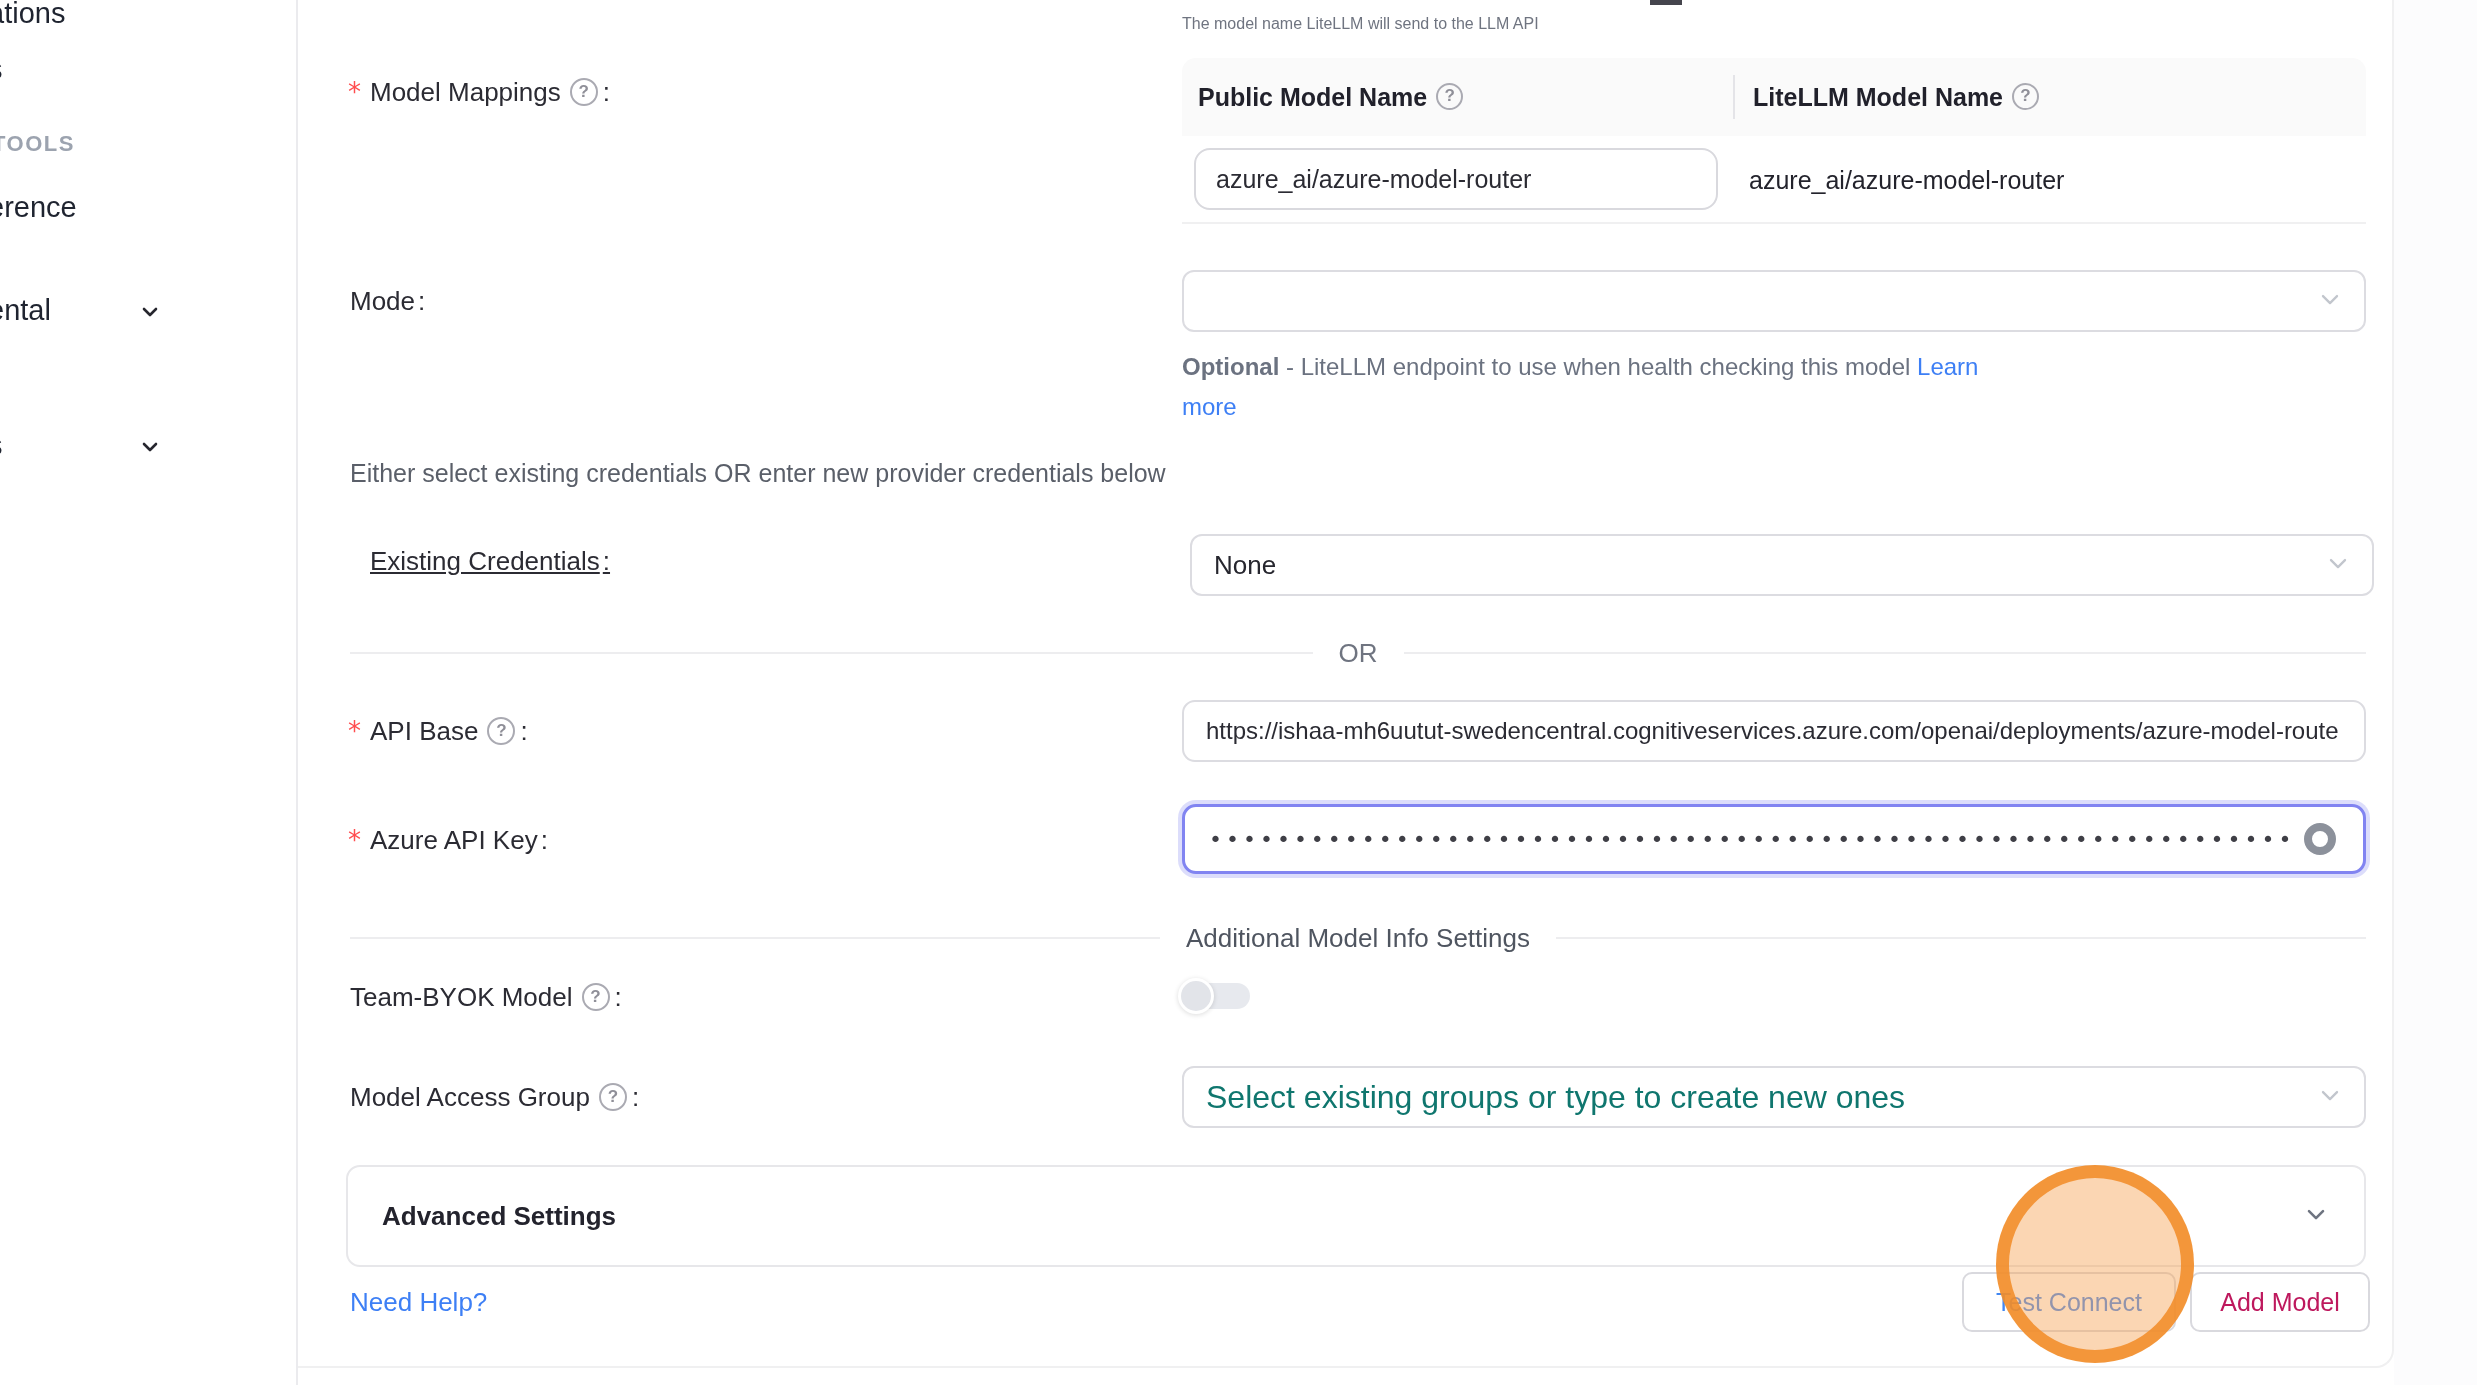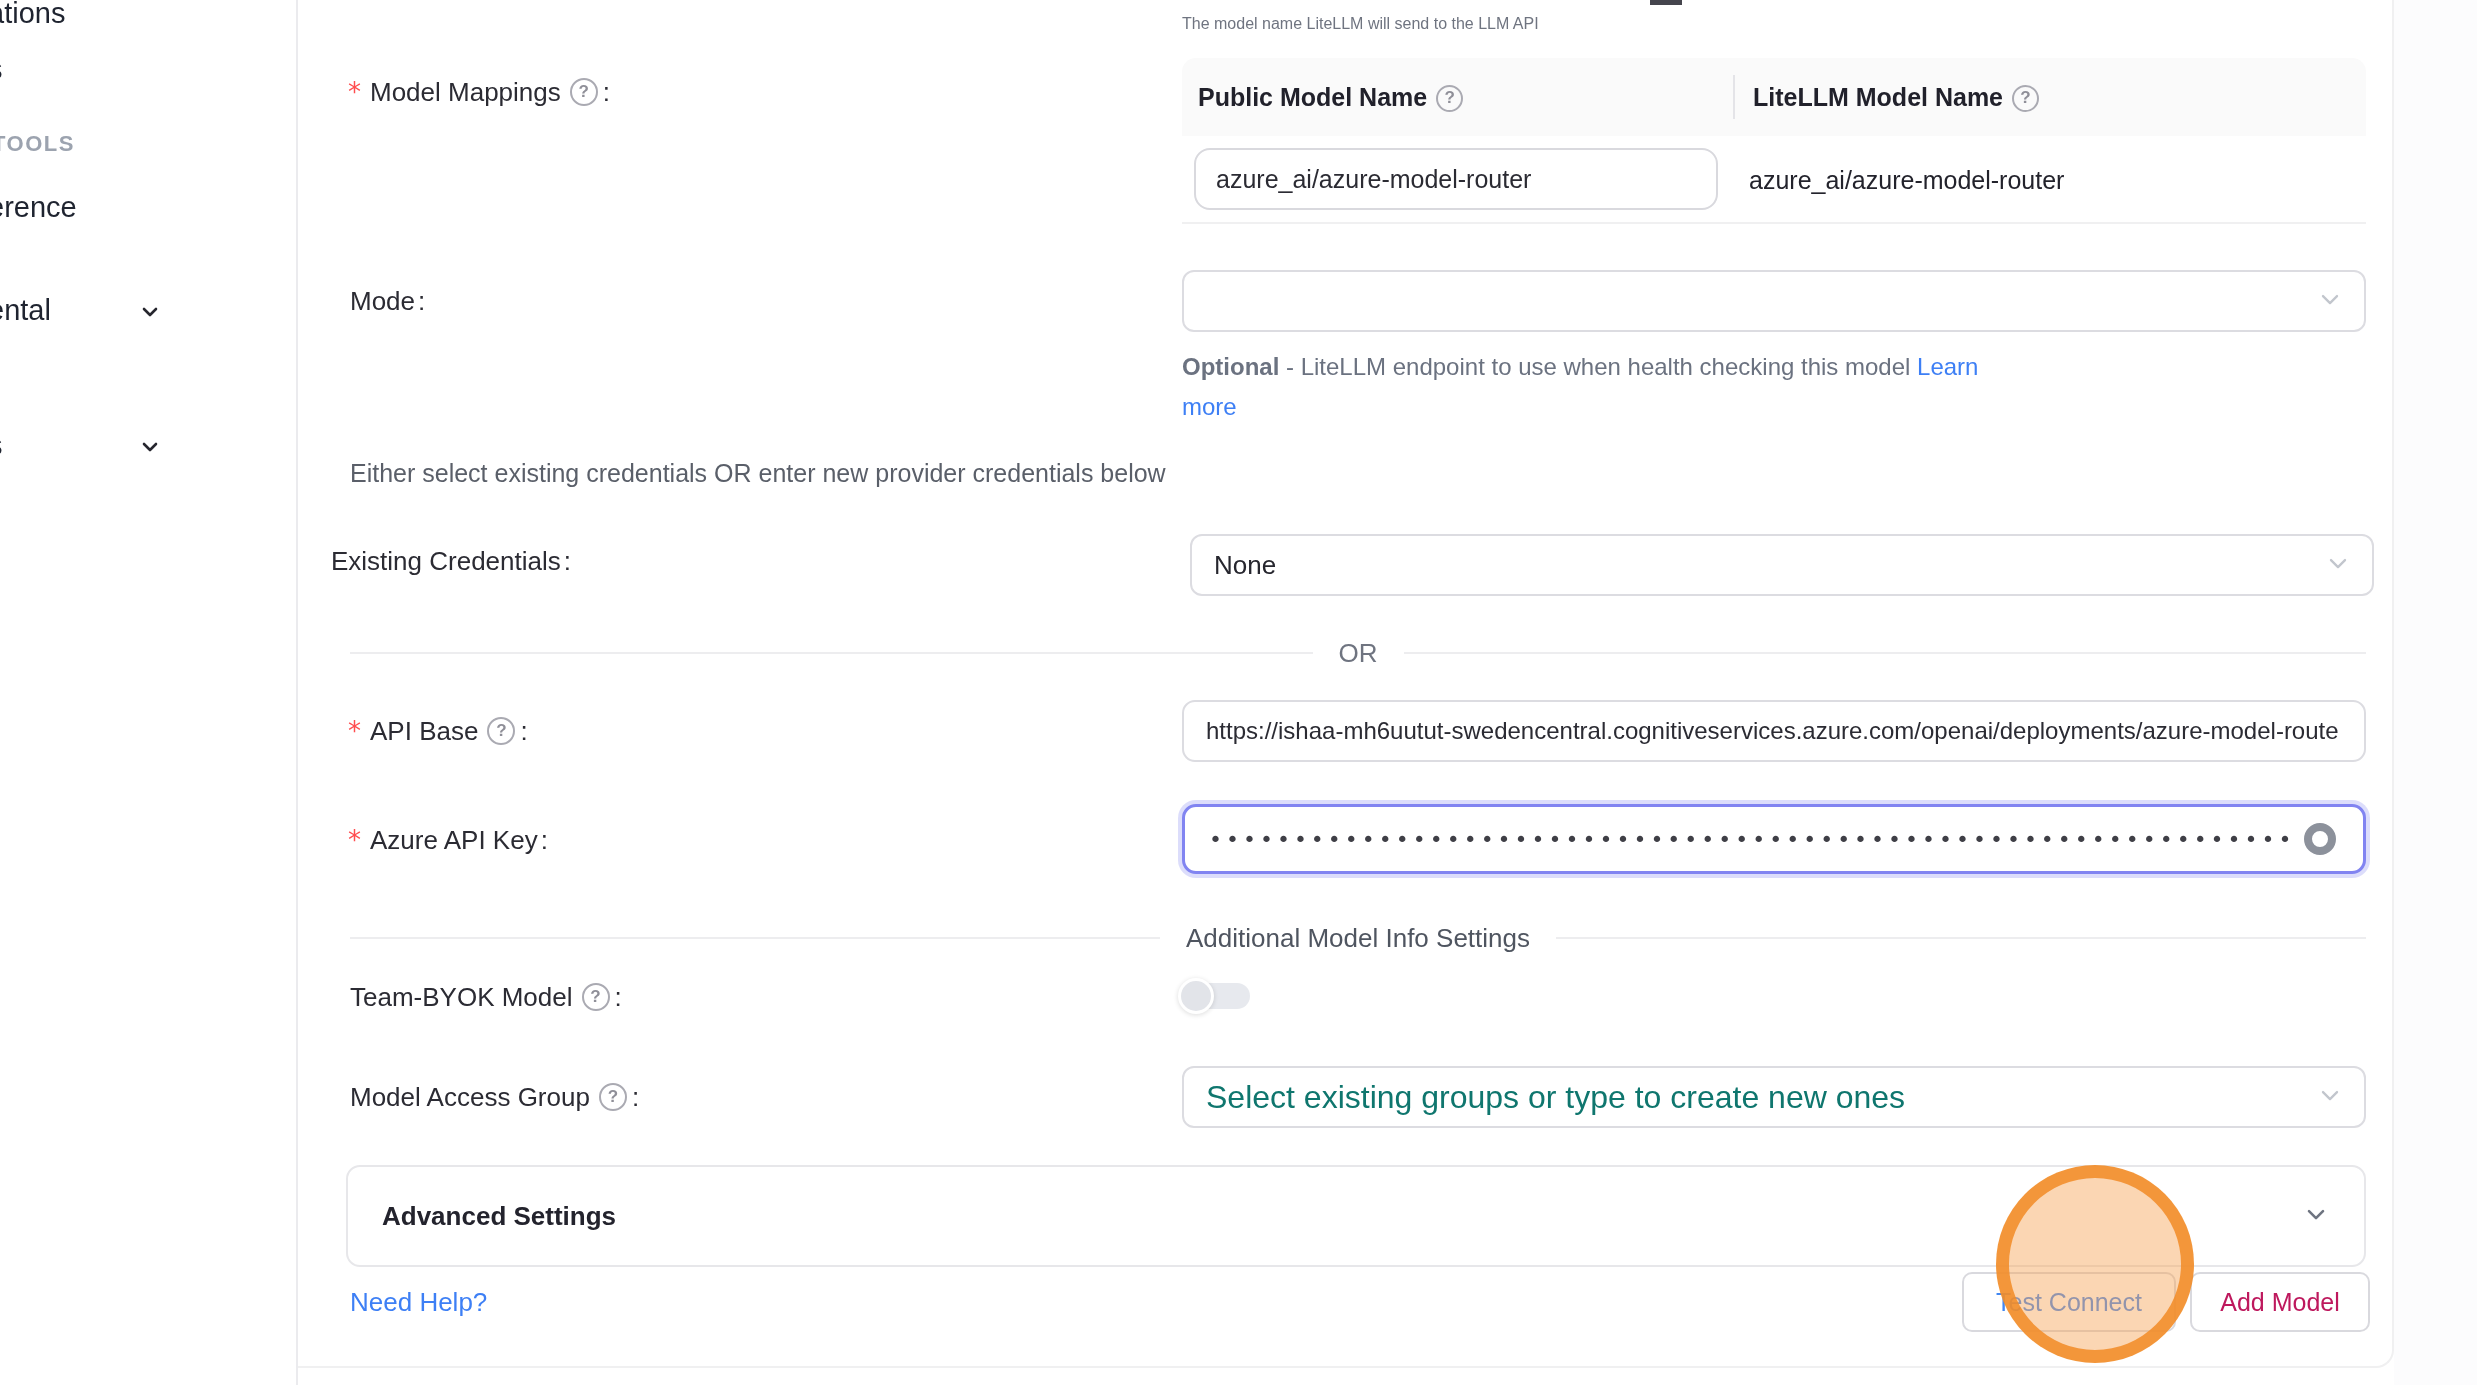--- a/index.html
+++ b/index.html
@@ -42,21 +42,21 @@
   .select-chevron { position:absolute; right:20px; top:50%; transform:translateY(-50%); }
 
   .text-input { position:absolute; left:1182px; width:1184px; height:62px; background:#fff;
                 border:2px solid #dcdce1; border-radius:13px; padding:0 22px;
                 font-family:"Liberation Sans","DejaVu Sans",sans-serif;
                 font-size:24px; color:#2b2b33; outline:none; z-index:3; }
 
   
   .mm-table { position:absolute; left:1182px; top:58px; width:1184px; z-index:3; }
   .mm-head { height:78px; background:#fafafa; border-radius:14px 14px 0 0; display:flex; align-items:center; position:relative; }
-  .mm-th { font-size:25px; font-weight:700; color:#21212b; display:flex; align-items:flex-end; }
+  .mm-th { font-size:25px; font-weight:700; color:#21212b; display:flex; align-items:flex-start; }
   .mm-th .q-icon { width:27px; height:27px; font-weight:700; }
   .mm-th1 { width:551px; padding-left:16px; }
   .mm-th2 { flex:1; padding-left:20px; }
   .mm-col-divider { position:absolute; left:551px; top:17px; width:2px; height:44px; background:#e4e4e8; }
   .mm-row { height:88px; position:relative; border-bottom:2px solid #f0f0f1; }
   .mm-input { position:absolute; left:12px; top:12px; width:524px; height:62px; border:2px solid #d9d9de;
               border-radius:16px; padding:0 20px; font-size:25px; color:#2b2b33; background:#fff;
               font-family:"Liberation Sans","DejaVu Sans",sans-serif; outline:none; }
   .mm-val { position:absolute; left:567px; top:0; height:88px; display:flex; align-items:center; font-size:25px; color:#23232c; }
 
@@ -178,21 +178,21 @@
   <div>
     <span class="b">Optional</span><span> - LiteLLM endpoint to use when health checking this model </span><span class="link">Learn</span>
   </div>
   <div>
     <span class="link">more</span>
   </div>
 </div>
 
 <div class="abs note-text" style="left:350px; top:455px;">Either select existing credentials OR enter new provider credentials below</div>
 
-<div class="abs form-label" style="left:331px; top:543px;">
+<div class="abs form-label" style="left:370px; top:543px;text-decoration:underline;">
   <span>Existing Credentials</span>
   <span class="colon">:</span>
 </div>
 <div class="field-box" style="top:534px;margin-left:8px;">
   <span class="val">None</span>
   <span class="select-chevron">
     <svg width="28" height="28" viewBox="0 0 24 24">
         <path d="M6 9.5l6 6 6-6" fill="none" stroke="#c2c6cd" stroke-width="2" stroke-linecap="round" stroke-linejoin="round"></path>
       </svg>
   </span>

